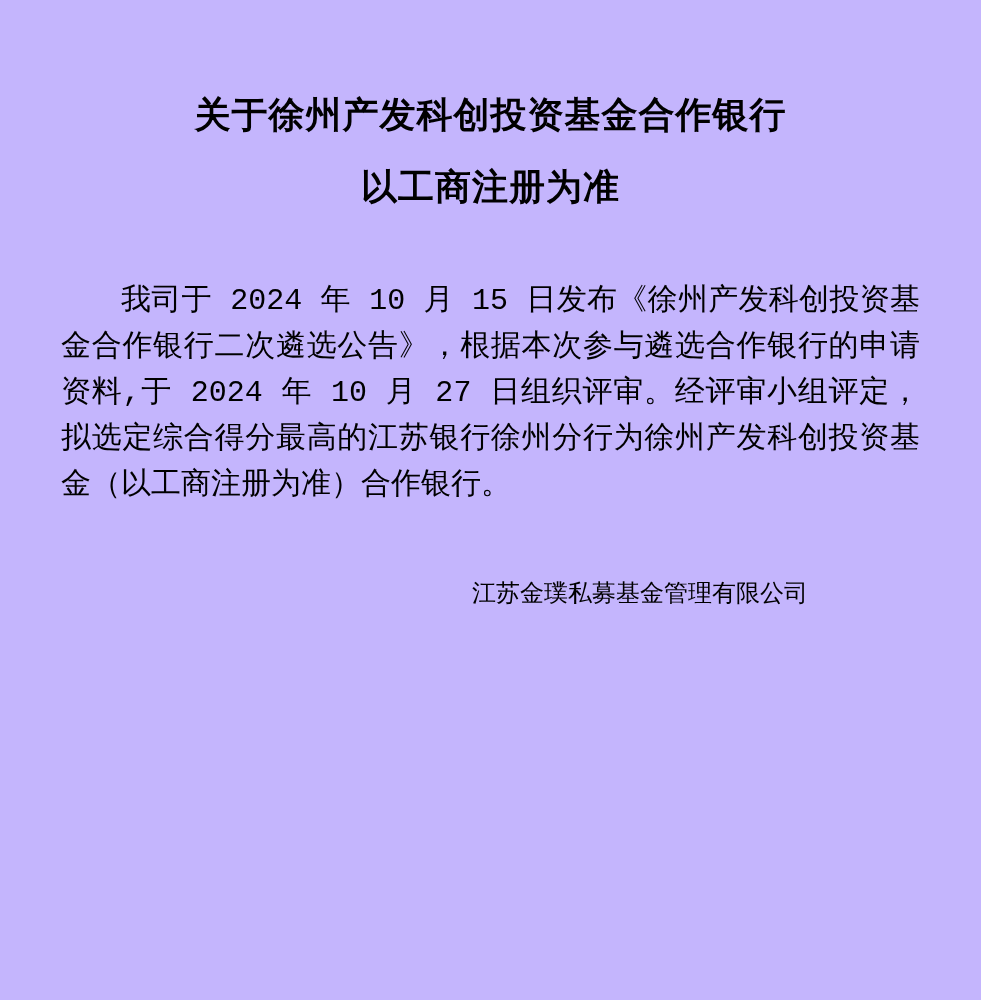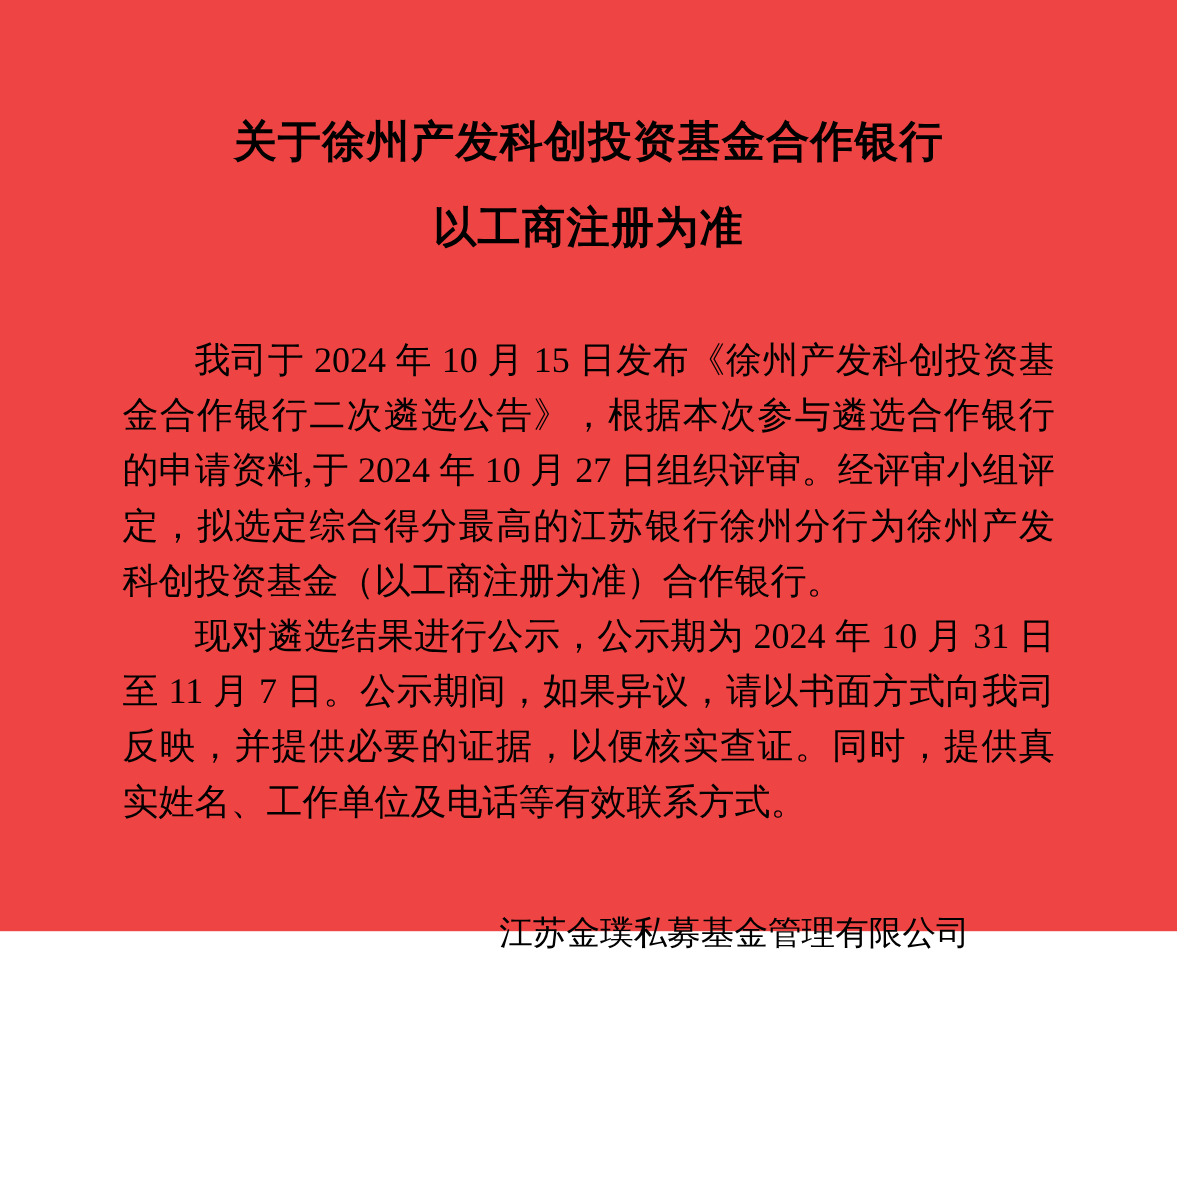--- a/index.html
+++ b/index.html
@@ -7,76 +7,75 @@
   html, body {
     width: 981px;
     height: 1000px;
     background: #ffffff;
     overflow: hidden;
   }
 
   .page {
     position: relative;
     width: 981px;
-    height: 776px;
-    background: #ef4444;
+    height: 1000px;
+    background: #c4b5fd;
     color: #000000;
-    font-family: Liberation Serif, serif;
+    font-family: Liberation Mono, monospace;
   }
 
   .doc-title {
     padding-top: 82px;
     text-align: center;
     font-weight: bold;
     font-size: 36px;
     line-height: 72px;
     letter-spacing: 1px;
   }
 
   .doc-title .title-line {
     display: block;
   }
 
   .doc-body {
     margin-top: 52px;
-    padding: 0 102px;
+    padding: 0 61px;
     font-size: 30px;
     line-height: 46px;
     text-align: justify;
   }
 
   .doc-body p {
     text-indent: 2em;
     word-break: break-all;
   }
 
   .doc-footer {
     margin-top: 62px;
     padding-right: 173px;
     text-align: right;
-    font-size: 28px;
+    font-size: 24px;
     line-height: 50px;
   }
 
   .doc-footer .sig-line {
     display: block;
   }
 </style>
 </head>
 <body>
 
 <div class="page">
 
   <h1 class="doc-title">
     <span class="title-line">关于徐州产发科创投资基金合作银行</span>
     <span class="title-line">以工商注册为准</span>
   </h1>
 
   <div class="doc-body">
     <p>我司于 2024 年 10 月 15 日发布《徐州产发科创投资基金合作银行二次遴选公告》，根据本次参与遴选合作银行的申请资料,于 2024 年 10 月 27 日组织评审。经评审小组评定，拟选定综合得分最高的江苏银行徐州分行为徐州产发科创投资基金（以工商注册为准）合作银行。</p>
-    <p>现对遴选结果进行公示，公示期为 2024 年 10 月 31 日至 11 月 7 日。公示期间，如果异议，请以书面方式向我司反映，并提供必要的证据，以便核实查证。同时，提供真实姓名、工作单位及电话等有效联系方式。</p>
   </div>
 
   <div class="doc-footer">
     <span class="sig-line">江苏金璞私募基金管理有限公司</span>
   </div>
 
 </div>
 
 </body></html>

